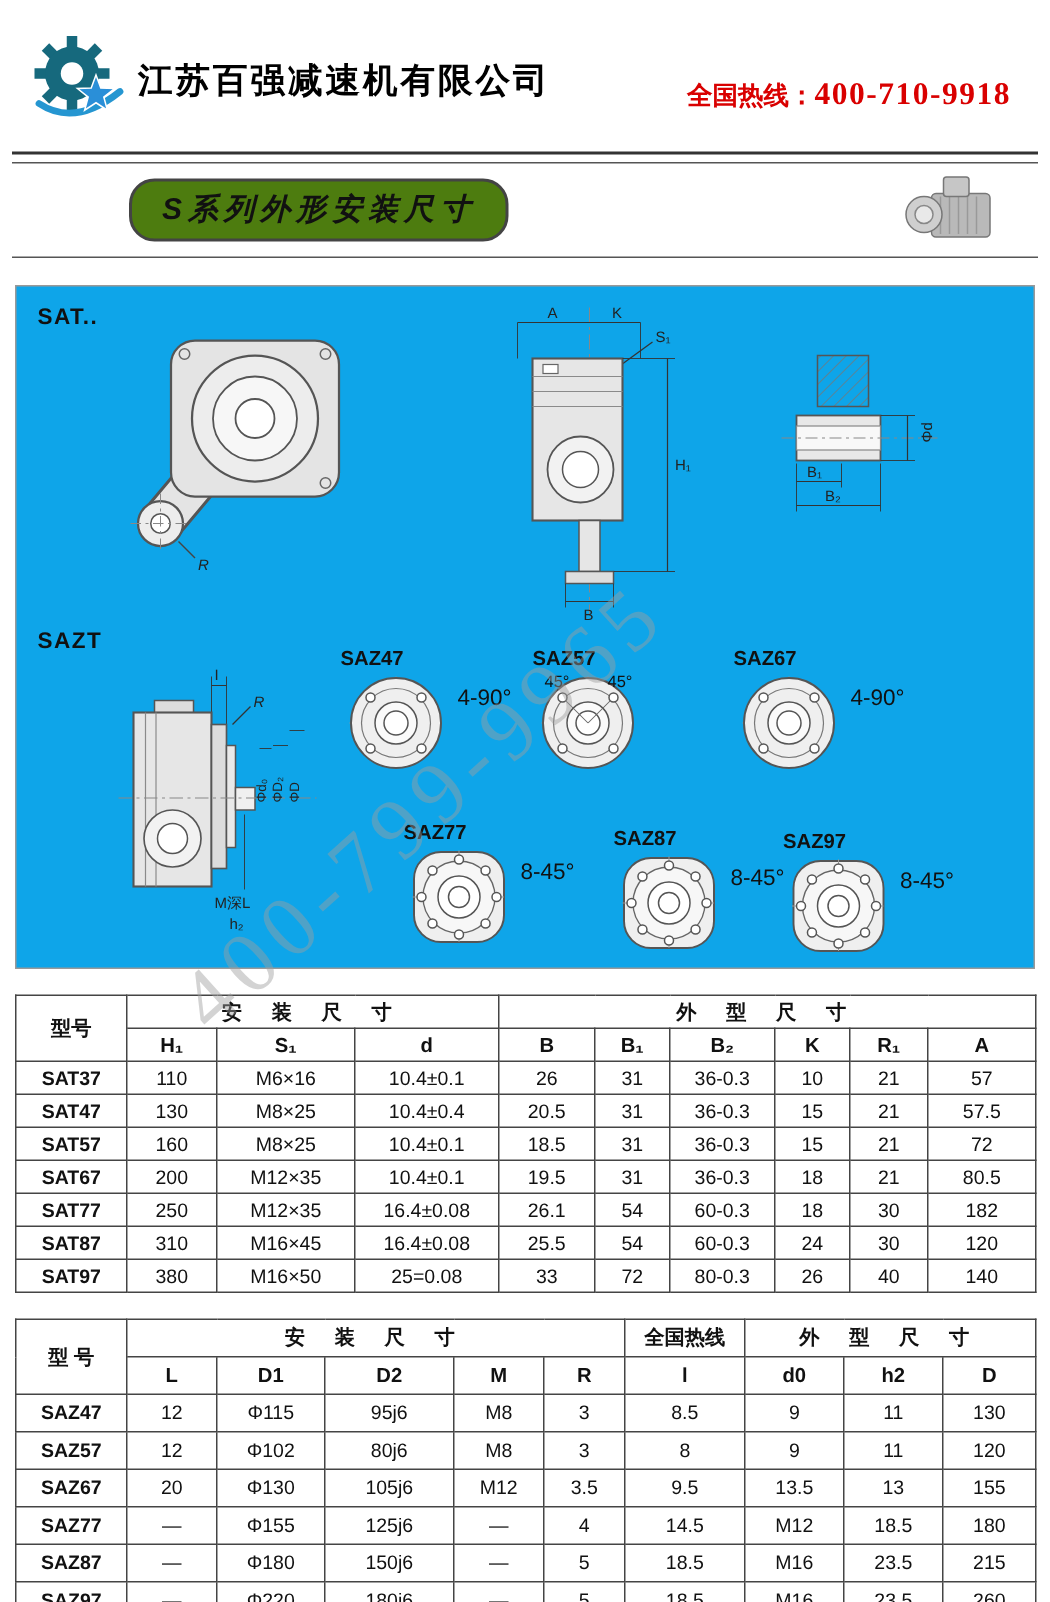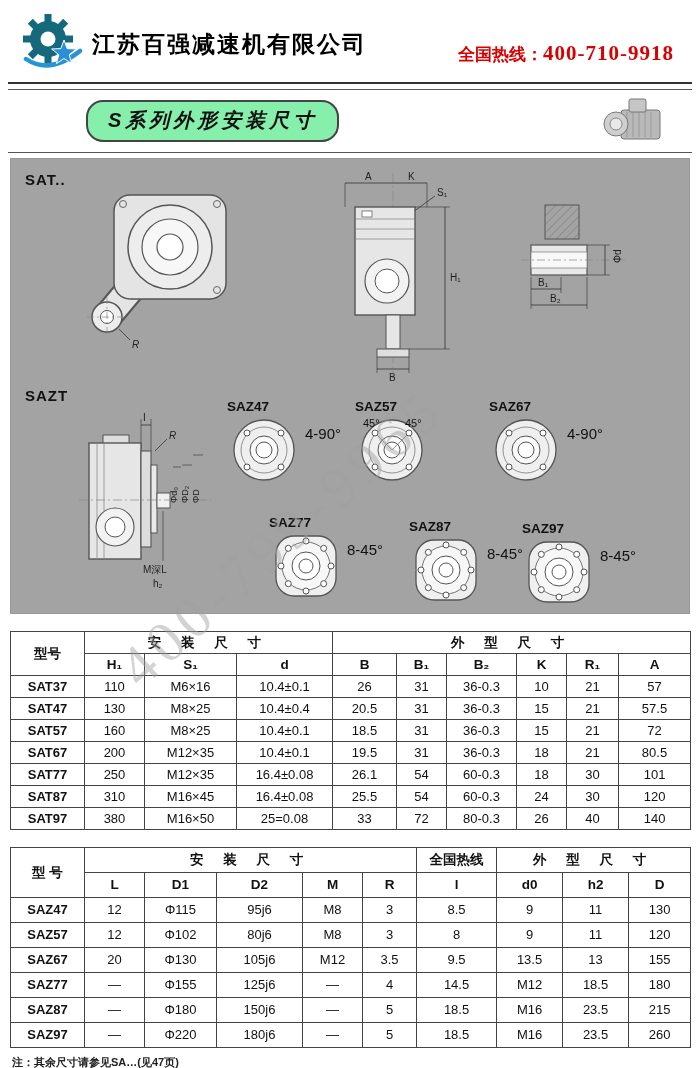--- a/index.html
+++ b/index.html
@@ -2,39 +2,39 @@
 <html><head>
 <meta charset="utf-8">
 <style>
   * { margin:0; padding:0; box-sizing:border-box; }
   html,body { background:#fff; }
   body { width:700px; height:1068px; font-family:"Liberation Sans", sans-serif; color:#111; position:relative; overflow:hidden; }
 
   .page { position:relative; width:700px; height:1068px; background:#fff; }
 
   
-  .header { display:flex; align-items:center; height:82px; padding:10px 26px 4px 20px; }
+  .header { display:flex; align-items:center; height:101px; padding:10px 26px 4px 20px; }
   .logo-svg { width:66px; height:62px; flex:0 0 auto; }
   .company { font-size:23px; font-weight:bold; letter-spacing:2px; color:#000; margin-left:6px; white-space:nowrap; }
   .hotline { margin-left:auto; margin-top:18px; color:#d90000; white-space:nowrap; }
   .hotline-label { font-size:17px; font-weight:bold;margin-top:19px; }
   .hotline-number { font-size:21px; font-weight:bold; font-family:"Liberation Serif", serif; letter-spacing:1px; }
 
   .rule1 { border-top:2px solid #333; margin:0 8px; }
   .rule2 { border-top:1px solid #555; margin:5px 8px 0 8px; }
   .rule3 { border-top:1px solid #555; margin:6px 8px 0 8px; }
 
   
   .title-row { display:flex; align-items:center; padding:9px 34px 4px 86px; height:56px; }
   .title-badge { border:2px solid #444; border-radius:17px; padding:5px 20px 6px 20px;
-                 font-size:20px; font-weight:bold; font-style:italic; letter-spacing:4px; background:#86efac; }
+                 font-size:20px; font-weight:bold; font-style:italic; letter-spacing:4px; background:#4d7c0f; }
   .mini-gearbox { margin-left:auto; }
 
   
-  .diagram-box { position:relative; margin:5px 10px 0 10px; height:456px; border:1px solid #999; background:#a3a3a3; }
+  .diagram-box { position:relative; margin:18px 10px 0 10px; height:456px; border:1px solid #999; background:#0ea5e9; }
   .diag-label { position:absolute; font-weight:bold; font-size:15px; letter-spacing:1px; }
   .abs { position:absolute; }
   svg text { font-family:"Liberation Sans", sans-serif; fill:#222; }
 
   
   .flange { position:absolute; width:118px; }
   .flange-name { font-weight:bold; font-size:13.5px; margin-left:6px; }
   .flange-svg { margin:3px 0 0 10px; display:block; }
   .flange-angle { position:absolute; left:84px; top:26px; font-size:15px; white-space:nowrap; }
   .flange-angle-t1 { position:absolute; left:14px; top:18px; font-size:11px; }
@@ -413,21 +413,21 @@
         <tr class="">
         <td class="model-cell">SAT77</td>
         <td>250</td>
         <td>M12×35</td>
         <td>16.4±0.08</td>
         <td>26.1</td>
         <td>54</td>
         <td>60-0.3</td>
         <td>18</td>
         <td>30</td>
-        <td>101</td>
+        <td>182</td>
       </tr>
         <tr class="">
         <td class="model-cell">SAT87</td>
         <td>310</td>
         <td>M16×45</td>
         <td>16.4±0.08</td>
         <td>25.5</td>
         <td>54</td>
         <td>60-0.3</td>
         <td>24</td>

